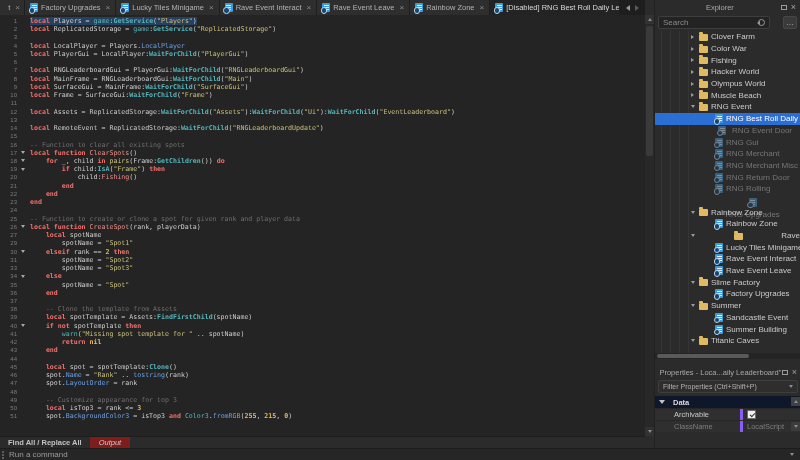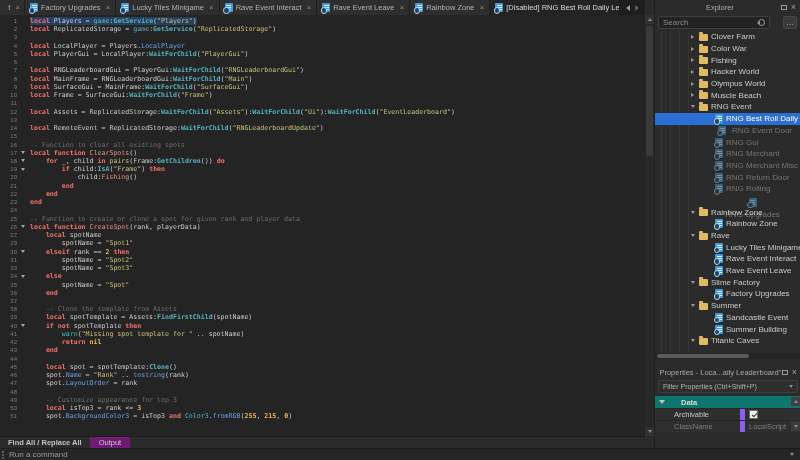--- a/index.html
+++ b/index.html
@@ -81,38 +81,38 @@
   .arr .col{width:0;height:0;border-top:2.8px solid transparent;border-bottom:2.8px solid transparent;border-left:3.6px solid #9a9a9a;}
   .arr .exp{width:0;height:0;border-left:2.8px solid transparent;border-right:2.8px solid transparent;border-top:3.6px solid #9a9a9a;}
   .hscroll{height:6px;background:#242424;position:relative;}
   .hthumb{position:absolute;left:2px;top:1px;height:4px;width:92px;background:#5a5a5a;border-radius:2px;}
 
   
   .props{position:absolute;left:0;top:365px;width:146px;}
   .filterrow{height:13px;margin:1px 3px;background:#2e2e2e;border:1px solid #3e3e3e;border-radius:2px;
              display:flex;align-items:center;padding:0 4px;font-size:7px;color:#b2b2b2;}
   .filterrow .sp{flex:1;}
-  .dhead{height:12px;background:#0f766e;display:flex;align-items:center;gap:16px;padding:0 4px;margin-top:3px;
+  .dhead{height:12px;background:#0f172a;display:flex;align-items:center;gap:8px;padding:0 4px;margin-top:3px;
          font-size:7.5px;font-weight:bold;color:#dadada;position:relative;}
   .dhead .exp{width:0;height:0;border-left:3px solid transparent;border-right:3px solid transparent;border-top:4px solid #c4c4c4;}
   .dhead .sbox2{position:absolute;right:1px;top:1px;width:9px;height:9px;background:#404040;display:flex;align-items:center;justify-content:center;}
   .prow{height:12px;display:flex;align-items:center;font-size:7.5px;background:#2f2f2f;border-top:1px solid #272727;position:relative;}
   .prow .plabel{width:85px;padding-left:19px;flex:none;overflow:hidden;white-space:nowrap;}
-  .prow .pval{flex:1;border-left:5px solid #8b5cf6;padding-left:4px;height:100%;display:flex;align-items:center;overflow:hidden;white-space:nowrap;}
+  .prow .pval{flex:1;border-left:3px solid #8b5cf6;padding-left:4px;height:100%;display:flex;align-items:center;overflow:hidden;white-space:nowrap;}
   .prow.grayed{color:#7e7e7e;}
   .checkbox{width:9px;height:9px;background:#f0f0f0;border:1px solid #6b6b6b;border-radius:1px;position:relative;}
   .checkbox:before{content:"";position:absolute;left:1.5px;top:2px;width:4px;height:2px;
                    border-left:1.5px solid #333;border-bottom:1.5px solid #333;transform:rotate(-45deg);}
   .prow .sbox3{position:absolute;right:1px;top:1px;width:9px;height:9px;background:#3c3c3c;display:flex;align-items:center;justify-content:center;}
 
   
   .findbar{position:absolute;left:0;top:436px;width:645px;height:12px;background:#2b2b2b;border-top:1px solid #1d1d1d;
            display:flex;align-items:stretch;font-size:7.5px;}
   .findlbl{display:flex;align-items:center;padding:0 8px;color:#c2c2c2;font-weight:bold;}
-  .outtab{display:flex;align-items:center;padding:0 9px;background:#701a75;color:#c9c9c9;}
+  .outtab{display:flex;align-items:center;padding:0 9px;background:#7f1d1d;color:#c9c9c9;font-style:italic;}
   .cmdbar{position:absolute;left:0;top:448px;width:800px;height:12px;background:#262626;border-top:1px solid #1c1c1c;
           display:flex;align-items:center;font-size:8px;color:#9b9b9b;}
   .grip{width:2px;height:8px;border-left:2px dotted #5c5c5c;margin:0 5px 0 2px;}
   .cmdbar .sp{flex:1;}
   .cmdbar .tri-d{margin-right:6px;}
 
   
 </style>
 </head>
 <body>
@@ -548,21 +548,21 @@
             <span class="exp"></span>
           </span>
           <span class="ficon"></span>
           <span>Rainbow Zone</span>
         </div>
         <div class="trow" style="padding-left: 50px;">
           <span class="arr"></span>
           <span class="sicon"></span>
           <span>Rainbow Zone</span>
         </div>
-        <div class="trow" style="padding-left: 34px;">
+        <div class="trow" style="padding-left: 34px; justify-content: space-between;">
           <span class="arr">
             <span class="exp"></span>
           </span>
           <span class="ficon"></span>
           <span>Rave</span>
         </div>
         <div class="trow" style="padding-left: 50px;">
           <span class="arr"></span>
           <span class="sicon"></span>
           <span>Lucky Tiles Minigame</span>

